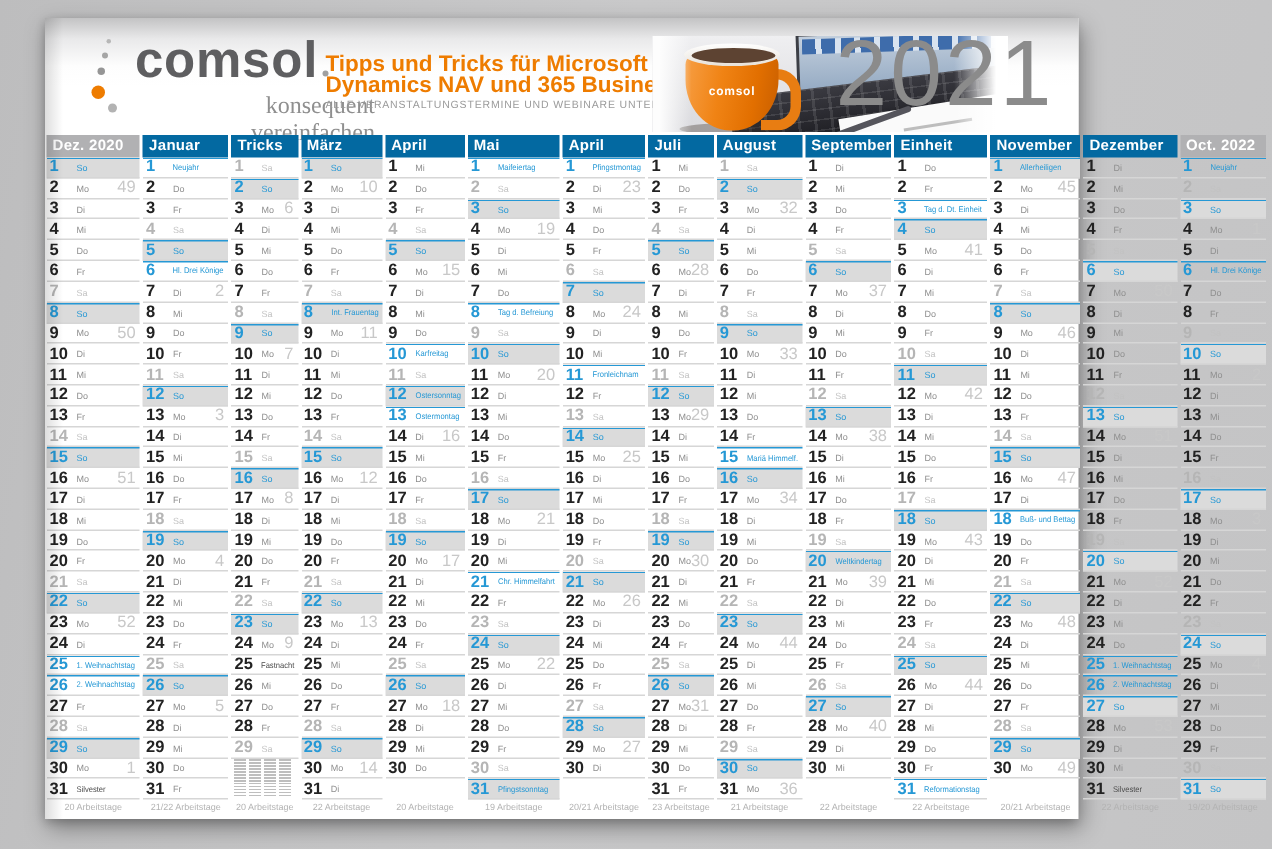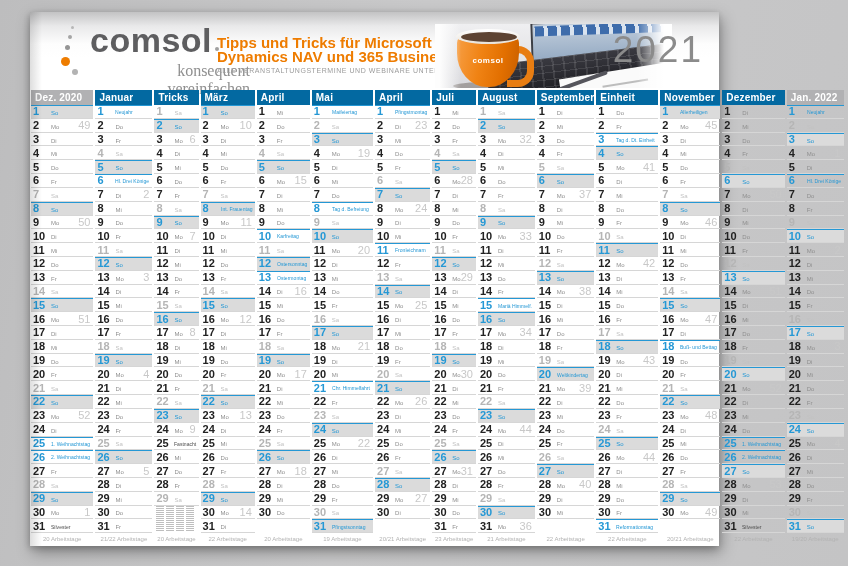--- a/index.html
+++ b/index.html
@@ -26,21 +26,21 @@
   .dots .d5{width:6px;height:6px;left:12px;top:43px;background:#b3b3b3}
   .wordrow{position:absolute;left:30px;top:2px;display:flex;align-items:flex-end}
   .wordmark{font-size:34px;font-weight:bold;color:#5e5e60;letter-spacing:.5px;line-height:36px}
   .regdot{width:4px;height:4px;border-radius:50%;background:#a0a0a0;margin:0 0 7px 3px}
   .tagline{position:absolute;left:44px;top:42px;width:146px;text-align:right;
            font-family:"Liberation Serif",serif;font-size:16px;color:#8f8f8f}
   .title{position:absolute;left:187px;top:24px;width:230px}
   .t1,.t2{color:var(--orange);font-weight:bold;font-size:15px;line-height:14px;white-space:nowrap}
   .t3{margin-top:3px;font-size:7px;color:#9b9b9b;letter-spacing:.55px;white-space:nowrap}
 
-  .year{position:absolute;right:16px;top:12px;font-size:37px;color:#8b8b8b;letter-spacing:2px;line-height:52px}
+  .year{position:absolute;right:16px;top:12px;font-size:62px;color:#8b8b8b;letter-spacing:2px;line-height:52px}
 
   
   .photo{position:absolute;left:405px;top:12px;width:237px;height:64px;overflow:hidden;
          background:linear-gradient(180deg,#efeff1 0%,#e3e3e6 55%,#d9d9dd 100%)}
   .lt-screen{position:absolute;left:96px;top:-4px;width:140px;height:38px;transform:rotate(-2deg);
          background:linear-gradient(180deg,#c3cfdd,#93a9c2);border:2px solid #3c3f46}
   .lt-tiles{position:absolute;left:2px;top:2px;right:2px;height:10px;
          background:repeating-linear-gradient(90deg,#3e6cab 0 9px,#d9e3ef 9px 13px)}
   .lt-base{position:absolute;left:52px;top:30px;width:190px;height:36px;transform:rotate(-7deg);
          background:
@@ -1873,21 +1873,21 @@
             <span class="dwd">Mi</span>
           </div>
           <div class="day-row t-n">
             <span class="dnum">31</span>
             <span class="dhol">Silvester</span>
           </div>
         </div>
         <div class="workdays">22 Arbeitstage</div>
       </div>
       <div class="month-col">
-        <div class="month-header muted">Jan. 2022</div>
+        <div class="month-header muted">Oct. 2022</div>
         <div class="days">
           <div class="day-row t-h">
             <span class="dnum">1</span>
             <span class="dhol">Neujahr</span>
           </div>
           <div class="day-row t-sa">
             <span class="dnum">2</span>
             <span class="dwd">Sa</span>
           </div>
           <div class="day-row t-su">

